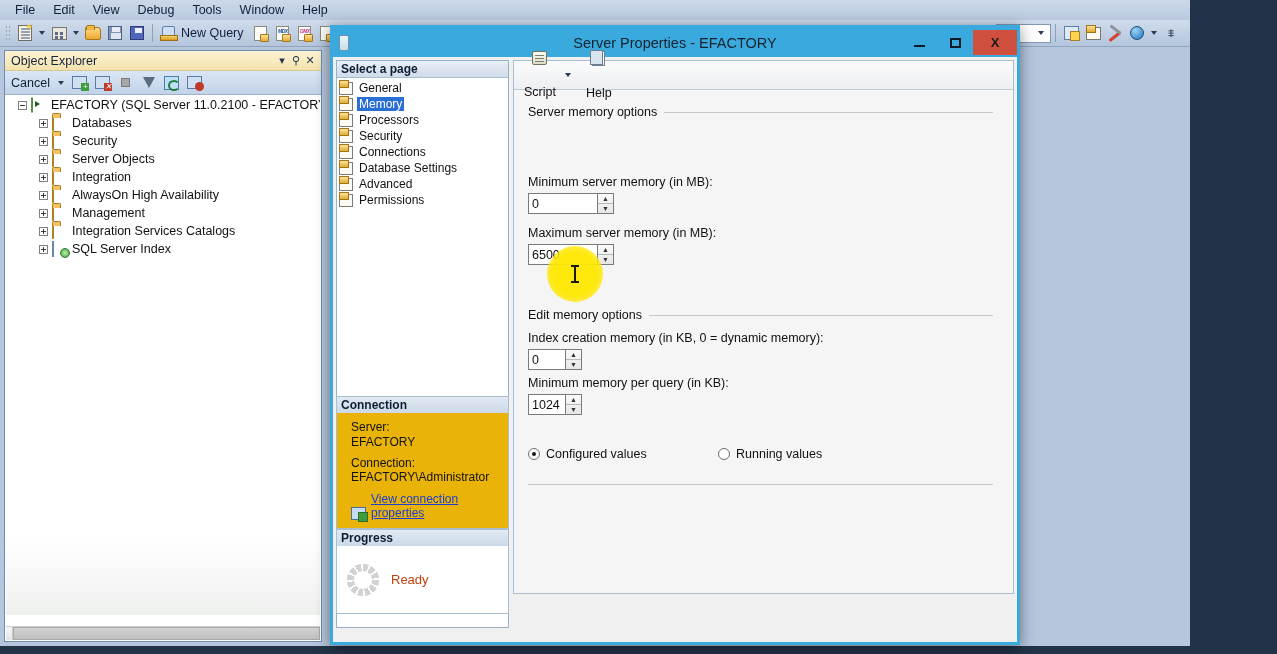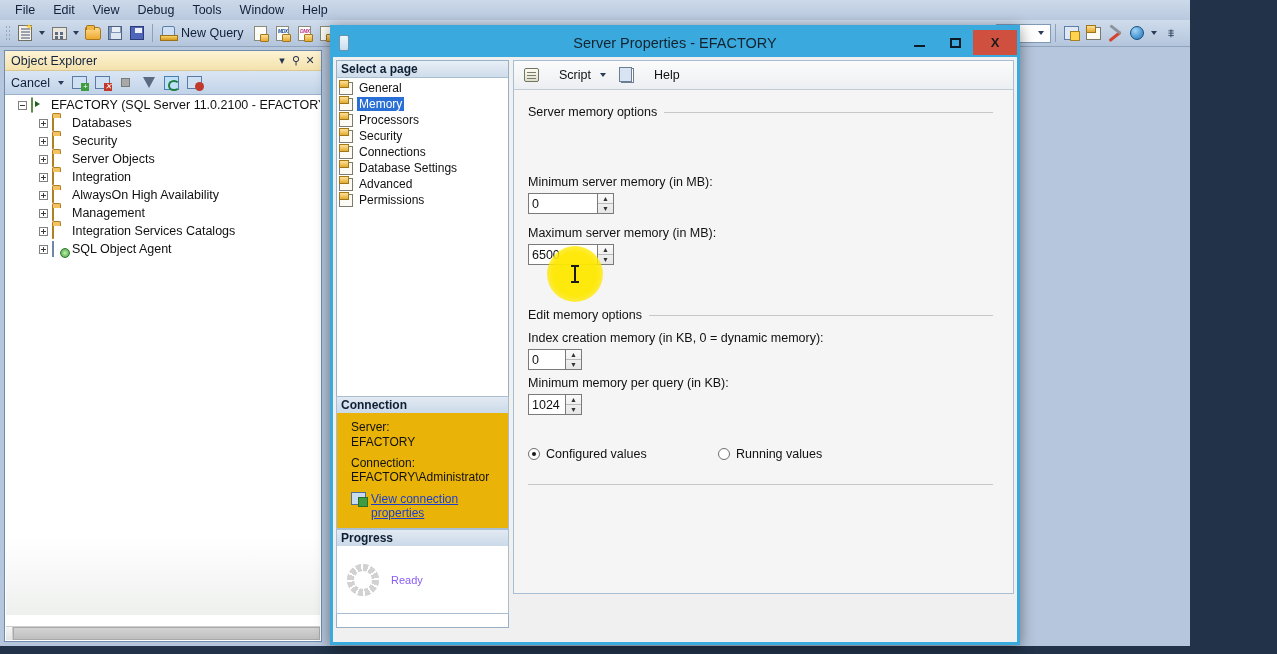--- a/index.html
+++ b/index.html
@@ -160,41 +160,41 @@
     background:linear-gradient(#ffe399,#e0ab31);border:1px solid #a37718;}
   .pp-item .plbl { font-size:12px; color:#111; padding:0 2px; }
   .pp-item.sel .plbl { background:#2a6fd6; color:#fff; }
 
   .conn-sec { position:absolute; left:3px; width:173px; }
   .sec-hdr { height:17px; background:linear-gradient(#e2eaf3,#cbd9e8); border:1px solid #a9bed0;
     border-bottom:none; display:flex; align-items:center; padding-left:4px; font-weight:bold; font-size:12px; color:#0f1f33; }
   .sec-body { background:#eab308; border:1px solid #a9bed0; border-top:none; padding:8px 6px 8px 14px; }
   .sec-body .k { font-size:12px; color:#111; line-height:13.5px; }
   .sec-body .v { font-size:12px; color:#111; line-height:14px; margin-bottom:8px; }
-  .viewlink { display:flex; align-items:flex-start; gap:5px; margin-top:2px; }
+  .viewlink { display:flex; align-items:flex-end; gap:5px; margin-top:2px; }
   .viewlink .lk { font-size:12px; color:#1a3fd0; text-decoration:underline; }
   .ic-viewconn{width:15px;height:13px;position:relative;flex:none;background:#c6daf0;border:1px solid #4c6f9a;}
   .ic-viewconn:after{content:"";position:absolute;right:-3px;bottom:-3px;width:8px;height:8px;background:#3f9c3f;border:1px solid #2a6e2a;}
 
   .prog-body { background:#fff; border:1px solid #a9bed0; border-top:none; height:68px;
     display:flex; align-items:center; padding-left:10px; gap:12px; }
   .spinner { width:32px; height:32px; border-radius:50%;
     background:conic-gradient(#d9d9d9 0 100%); position:relative; }
   .spinner:after { content:""; position:absolute; inset:7px; border-radius:50%; background:#fff; }
   .spinner .seg { position:absolute; inset:0; border-radius:50%;
     background:repeating-conic-gradient(#d2d2d2 0deg 22deg, #ffffff 22deg 30deg); }
   .spinner .hole { position:absolute; inset:8px; border-radius:50%; background:#fff; z-index:2; }
-  .prog-txt { font-size:11px; color:#8b5cf6; }
+  .prog-txt { font-size:13px; color:#c2410c; }
 
   
   .content { position:absolute; left:180px; top:3px; right:3px; bottom:48px;
     background:#f5f5f5; border:1px solid #a9bed0; }
   .cmdbar { height:29px; background:linear-gradient(#fbfbfb,#eceff2); border-bottom:1px solid #c3cbd4;
     display:flex; align-items:center; padding-left:8px; gap:4px; }
-  .cmdbar .item { display:flex; align-items:center; gap:20px; font-size:12.5px; color:#111; padding:0 2px; }
+  .cmdbar .item { display:flex; align-items:center; gap:20px; font-size:12.5px; color:#111; padding:0 2px;flex-direction:column; }
   .ic-script{width:15px;height:14px;background:linear-gradient(#fcfcf4,#dedecd);border:1px solid #73735f;border-radius:2px;}
   .ic-script:after{content:"";position:absolute;left:2px;top:3px;width:9px;height:1px;background:#7c7c6a;
     box-shadow:0 3px 0 #7c7c6a,0 6px 0 #7c7c6a;}
   .ic-help{width:13px;height:15px;background:#fff;border:1px solid #6d7d92;}
   .ic-help:before{content:"";position:absolute;left:-3px;top:-2px;width:11px;height:13px;background:#d8e4f2;border:1px solid #6d7d92;}
 
   .cpane { position:absolute; left:0; top:30px; right:0; bottom:0; padding:14px 20px 0 14px; }
   .grouphdr { display:flex; align-items:center; gap:7px; margin-bottom:2px; }
   .grouphdr .gl { font-size:12.5px; color:#111; white-space:nowrap; }
   .grouphdr .line { flex:1; height:1px; background:#c8c8c8; }
@@ -398,21 +398,21 @@
         <span class="label">Management</span>
       </div>
       <div class="node" style="padding-left:33px">
         <span class="expander plus"></span>
         <span class="ndicon"><i class="fold-ic"></i></span>
         <span class="label">Integration Services Catalogs</span>
       </div>
       <div class="node" style="padding-left:33px">
         <span class="expander plus"></span>
         <span class="ndicon"><i class="agent-ic"></i></span>
-        <span class="label">SQL Object Agent</span>
+        <span class="label">SQL Server Index</span>
       </div>
     </div>
 
     <div class="oe-hscroll">
       <div class="arrow"></div>
       <div class="thumb"></div>
     </div>
   </div>
 </div>
 

